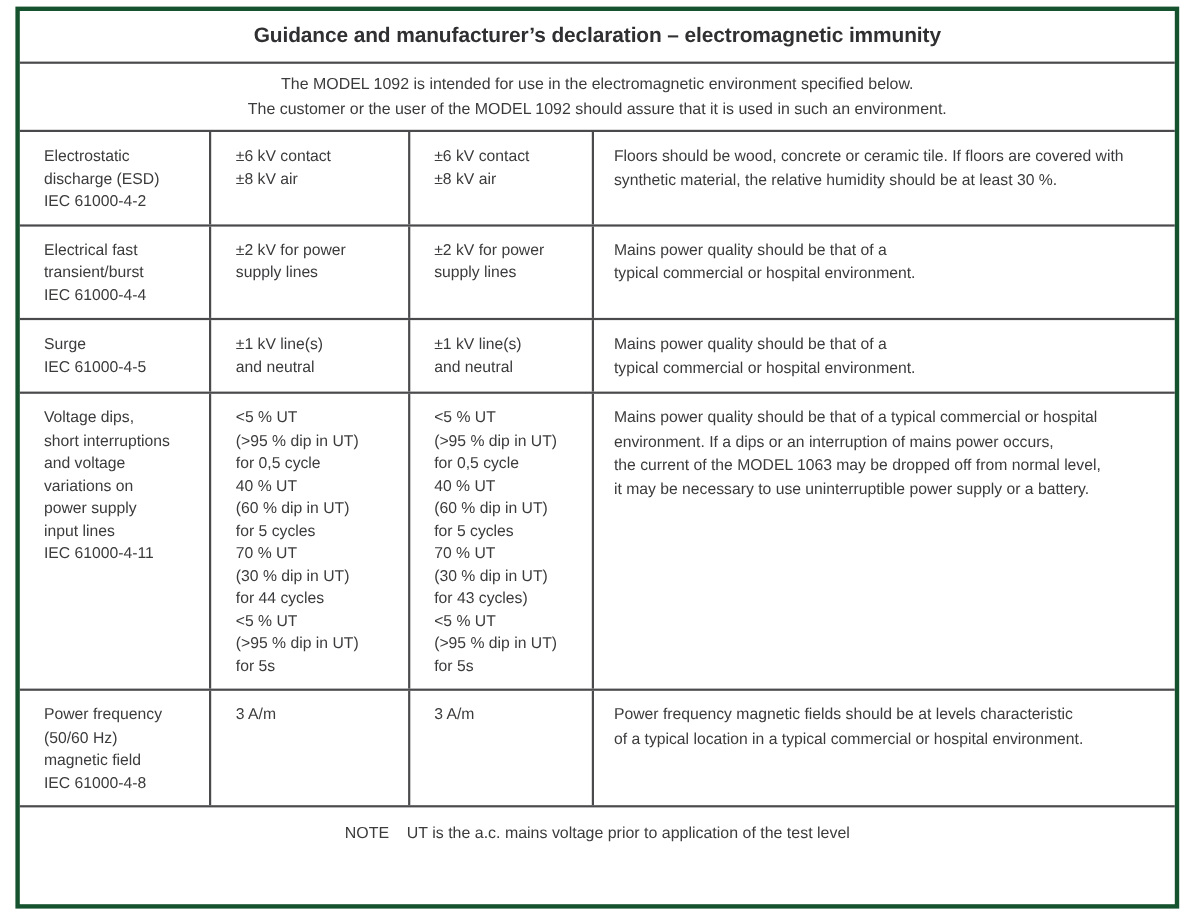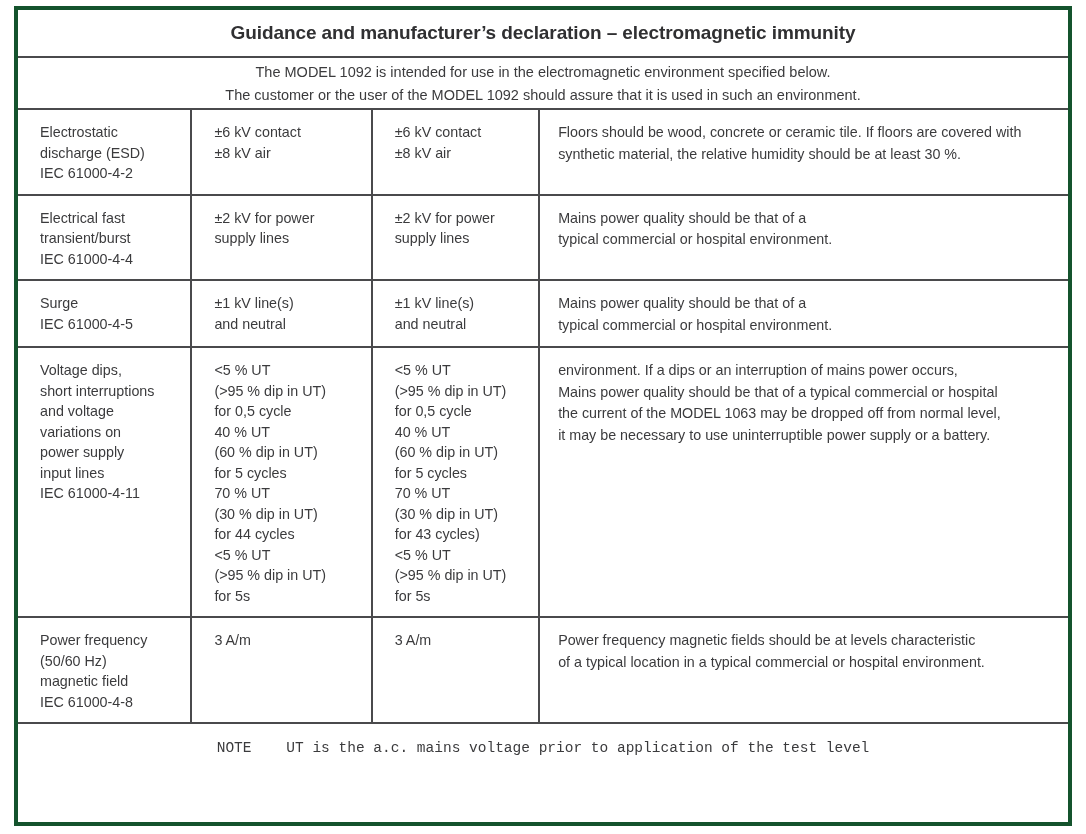--- a/index.html
+++ b/index.html
@@ -43,21 +43,21 @@
   #title-text {
     font-size: 19px;
     font-weight: bold;
     letter-spacing: -0.1px;
     color: #303032;
     white-space: nowrap;
   }
 
   
   #intro-band {
-    height: 52px;
+    height: 62px;
     display: flex;
     flex-direction: column;
     align-items: center;
     justify-content: center;
     padding-top: 2px;
   }
   #intro-band .intro-line {
     font-size: 14.5px;
     line-height: 23px;
     white-space: nowrap;
@@ -103,21 +103,20 @@
   }
   .c4 .line { line-height: 21.5px; }
 
   
   #note-band {
     height: 48px;
     display: flex;
     align-items: center;
     justify-content: center;
     border-bottom: none;
-    font-family: Liberation Mono, monospace;
   }
   #note-text {
     font-size: 14.5px;
     white-space: pre;
   }
 </style>
 </head>
 <body>
 
 <div id="doc-table">
@@ -221,22 +220,22 @@
           <div class="line">(60 % dip in UT)</div>
           <div class="line">for 5 cycles</div>
           <div class="line">70 % UT</div>
           <div class="line">(30 % dip in UT)</div>
           <div class="line">for 43 cycles)</div>
           <div class="line">&lt;5 % UT</div>
           <div class="line">(&gt;95 % dip in UT)</div>
           <div class="line">for 5s</div>
         </div>
         <div class="cell c4">
+          <div class="line">Mains power quality should be that of a typical commercial or hospital</div>
           <div class="line">environment. If a dips or an interruption of mains power occurs,</div>
-          <div class="line">Mains power quality should be that of a typical commercial or hospital</div>
           <div class="line">the current of the MODEL 1063 may be dropped off from normal level,</div>
           <div class="line">it may be necessary to use uninterruptible power supply or a battery.</div>
         </div>
       </div>
       <div class="row last-data">
         <div class="cell c1">
           <div class="line">Power frequency</div>
           <div class="line">(50/60 Hz)</div>
           <div class="line">magnetic field</div>
           <div class="line">IEC 61000-4-8</div>

